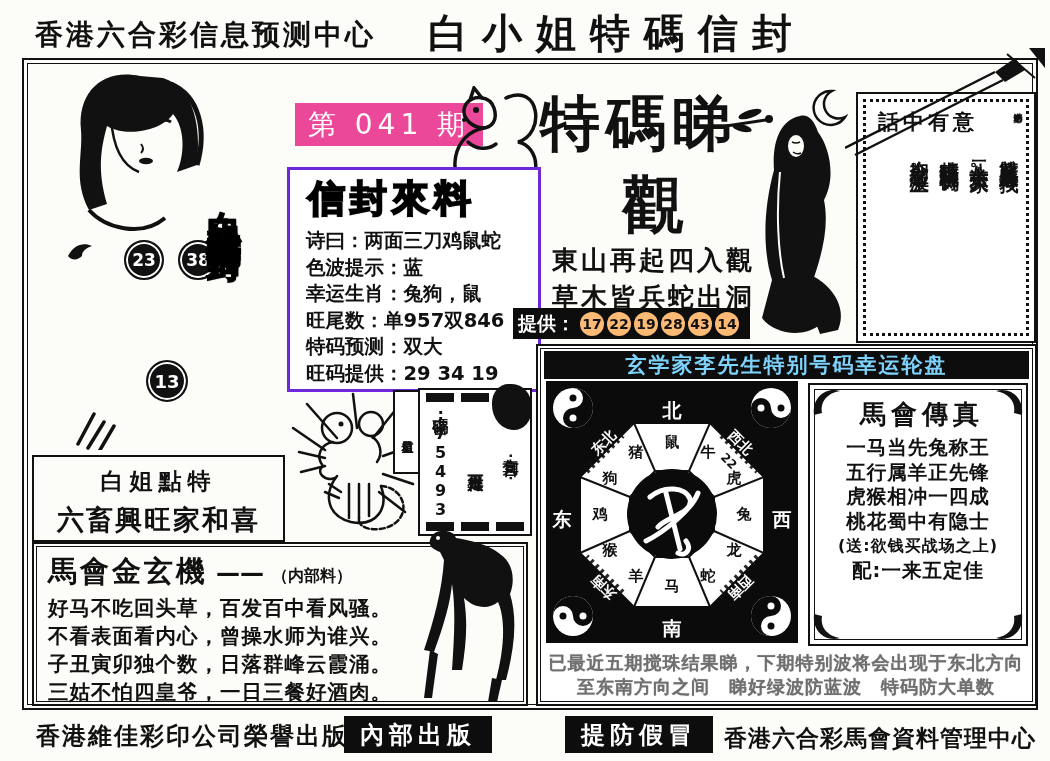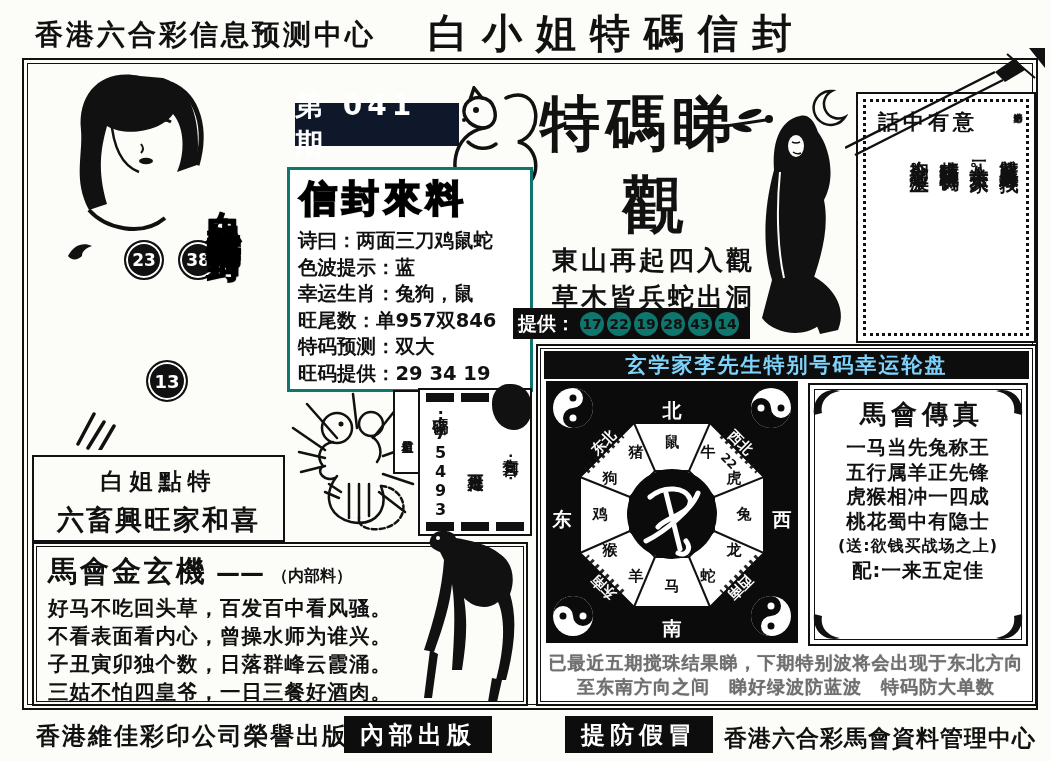--- a/index.html
+++ b/index.html
@@ -29,36 +29,36 @@
 
   .jinx{left:32px;top:542px;width:492px;height:160px;border:2.5px solid #111;}
   .jinx::before{content:"";position:absolute;inset:2px;border:1px solid #111;pointer-events:none;}
   .jinx-head{padding:8px 0 2px 14px;display:flex;align-items:baseline;gap:8px;}
   .jinx-title{font-size:29px;font-weight:bold;letter-spacing:3px;}
   .jinx-dash{font-size:24px;font-weight:bold;}
   .jinx-sub{font-size:16px;font-weight:bold;}
   .jinx-poem{padding-left:14px;font-size:20.5px;font-weight:bold;line-height:28px;letter-spacing:1px;}
 
   
-  .issue{left:295px;top:103px;width:164px;height:43px;background:#0f172a;color:#fff;
-         display:flex;align-items:center;justify-content:center;font-size:28px;font-weight:bold;letter-spacing:5px;}
-  .env{left:287px;top:167px;width:240px;height:219px;border:3px solid #0f766e;background:#fff;}
+  .issue{left:295px;top:103px;width:188px;height:43px;background:#ec4899;color:#fff;
+         display:flex;align-items:center;justify-content:center;font-size:28px;font-weight:normal;letter-spacing:5px;}
+  .env{left:287px;top:167px;width:240px;height:219px;border:3px solid #6d28d9;background:#fff;padding-left:8px;}
   .env-title{margin:4px 0 2px 10px;font-size:37px;font-weight:bold;letter-spacing:5px;color:#fff;
              -webkit-text-stroke:2px #000;text-shadow:0 0 1px #000,0 0 2px #000;}
   .env-rows{padding:2px 4px 0 8px;font-size:19.5px;font-weight:bold;line-height:26.5px;white-space:nowrap;}
 
   
   .tk1{left:540px;top:84px;font-size:60px;font-weight:bold;letter-spacing:6px;}
   .tk2{left:622px;top:163px;font-size:62px;font-weight:bold;}
   .tk-poem1{left:552px;top:243px;font-size:26px;font-weight:bold;letter-spacing:3px;}
   .tk-poem2{left:552px;top:280px;font-size:26px;font-weight:bold;letter-spacing:3px;}
   .provide{left:513px;top:308px;width:237px;height:31px;background:#0d0d0d;display:flex;
            align-items:center;gap:3px;padding-left:5px;box-sizing:border-box;}
   .provide .lbl{color:#fff;font-size:19px;font-weight:bold;margin-right:2px;}
-  .pnum{width:24px;height:24px;border-radius:50%;background:#0f766e;color:#111;font-size:14px;
+  .pnum{width:24px;height:24px;border-radius:50%;background:#fdba74;color:#111;font-size:14px;
         font-weight:bold;display:flex;align-items:center;justify-content:center;flex:0 0 auto;}
 
   
   .stamp{left:856px;top:92px;width:176px;height:247px;border:2px solid #111;background:#fff;}
   .stamp-inner{position:absolute;inset:5px;border:3px dotted #111;}
   .stamp-title{position:absolute;left:20px;top:14px;font-size:21px;font-weight:bold;letter-spacing:4px;}
   .stamp-note{position:absolute;right:10px;top:12px;writing-mode:vertical-rl;text-orientation:upright;
               font-size:9px;font-weight:bold;}
   .stamp-cols{position:absolute;left:16px;right:14px;top:52px;bottom:12px;writing-mode:vertical-rl;
               text-orientation:upright;font-size:19px;font-weight:bold;line-height:1.1;}

